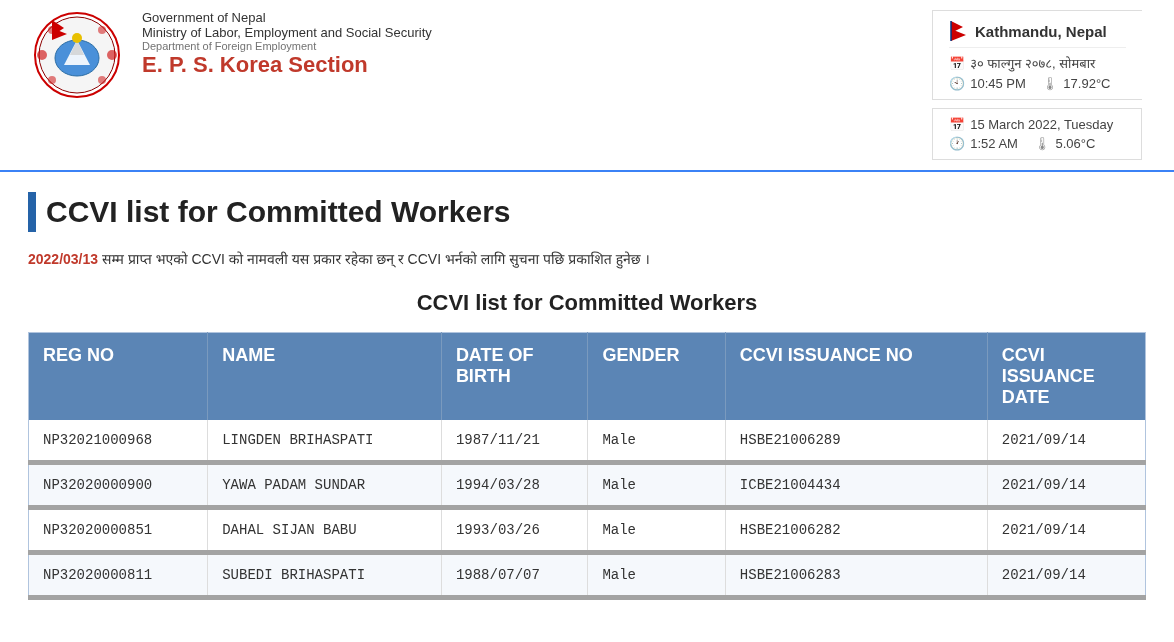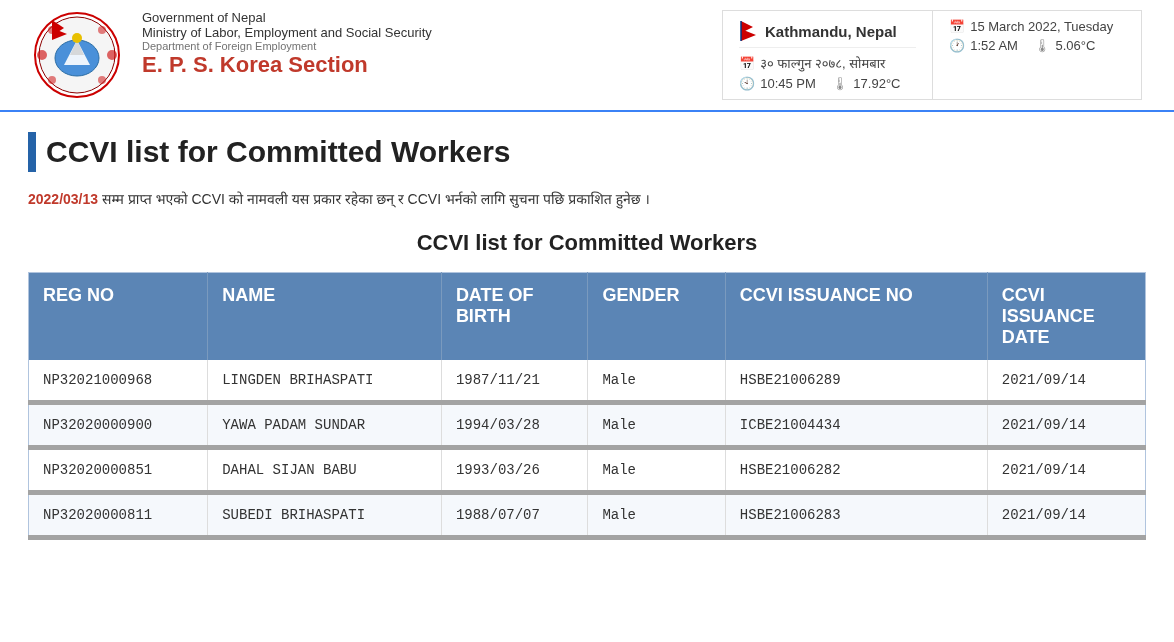--- a/index.html
+++ b/index.html
@@ -36,21 +36,22 @@
     }
     .header-govt-info .line4 {
       font-size: 22px;
       color: #c0392b;
       font-weight: bold;
     }
     .header-spacer { flex: 1; }
 
     .weather-section {
       display: flex;
-      gap: 0;
+      gap: 8px;
+      flex-direction: column;
     }
     .weather-box {
       border: 1px solid #ddd;
       padding: 8px 16px;
       min-width: 210px;
     }
     .weather-box:first-child {
       border-right: none;
     }
     .weather-city {

